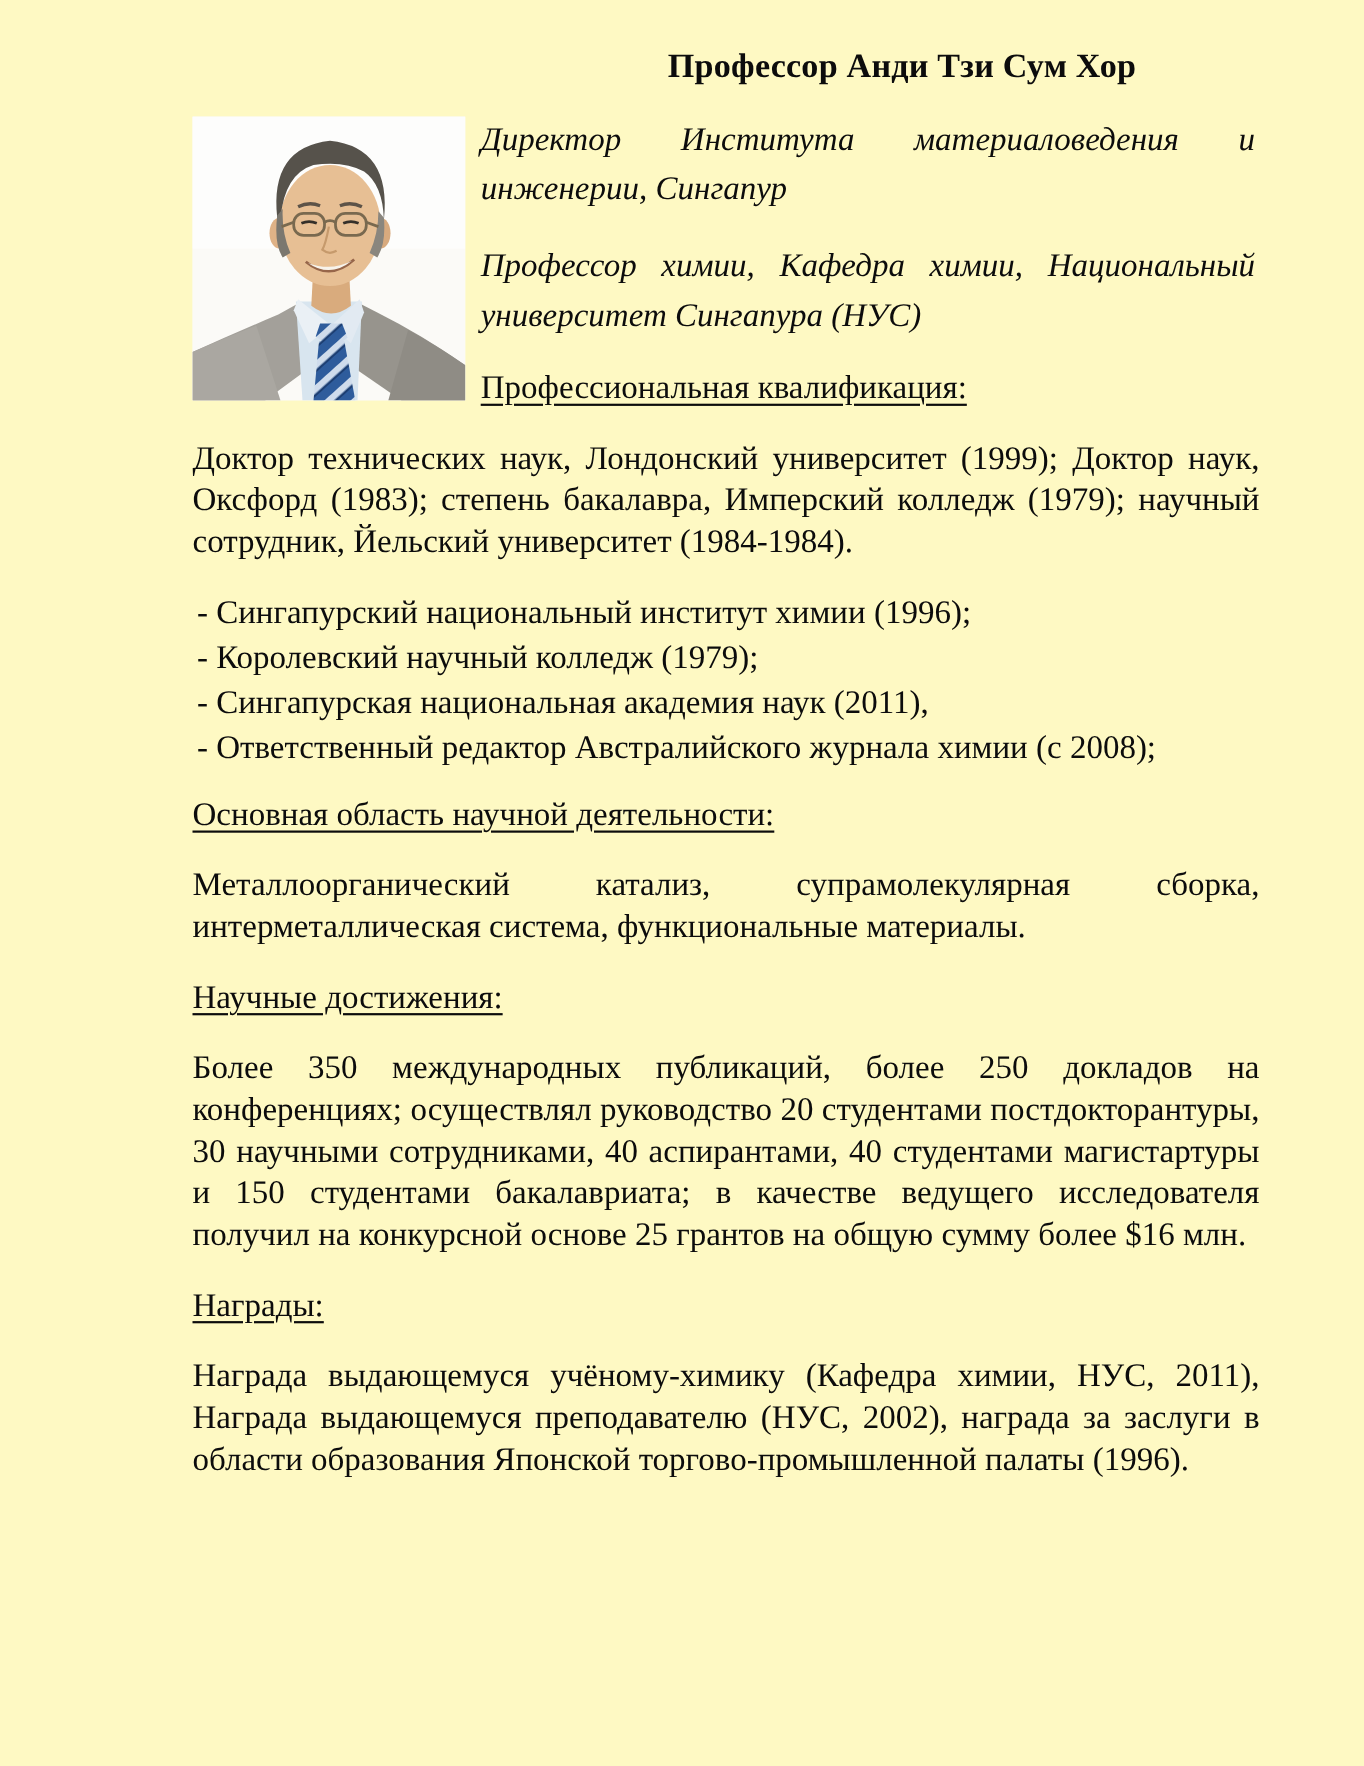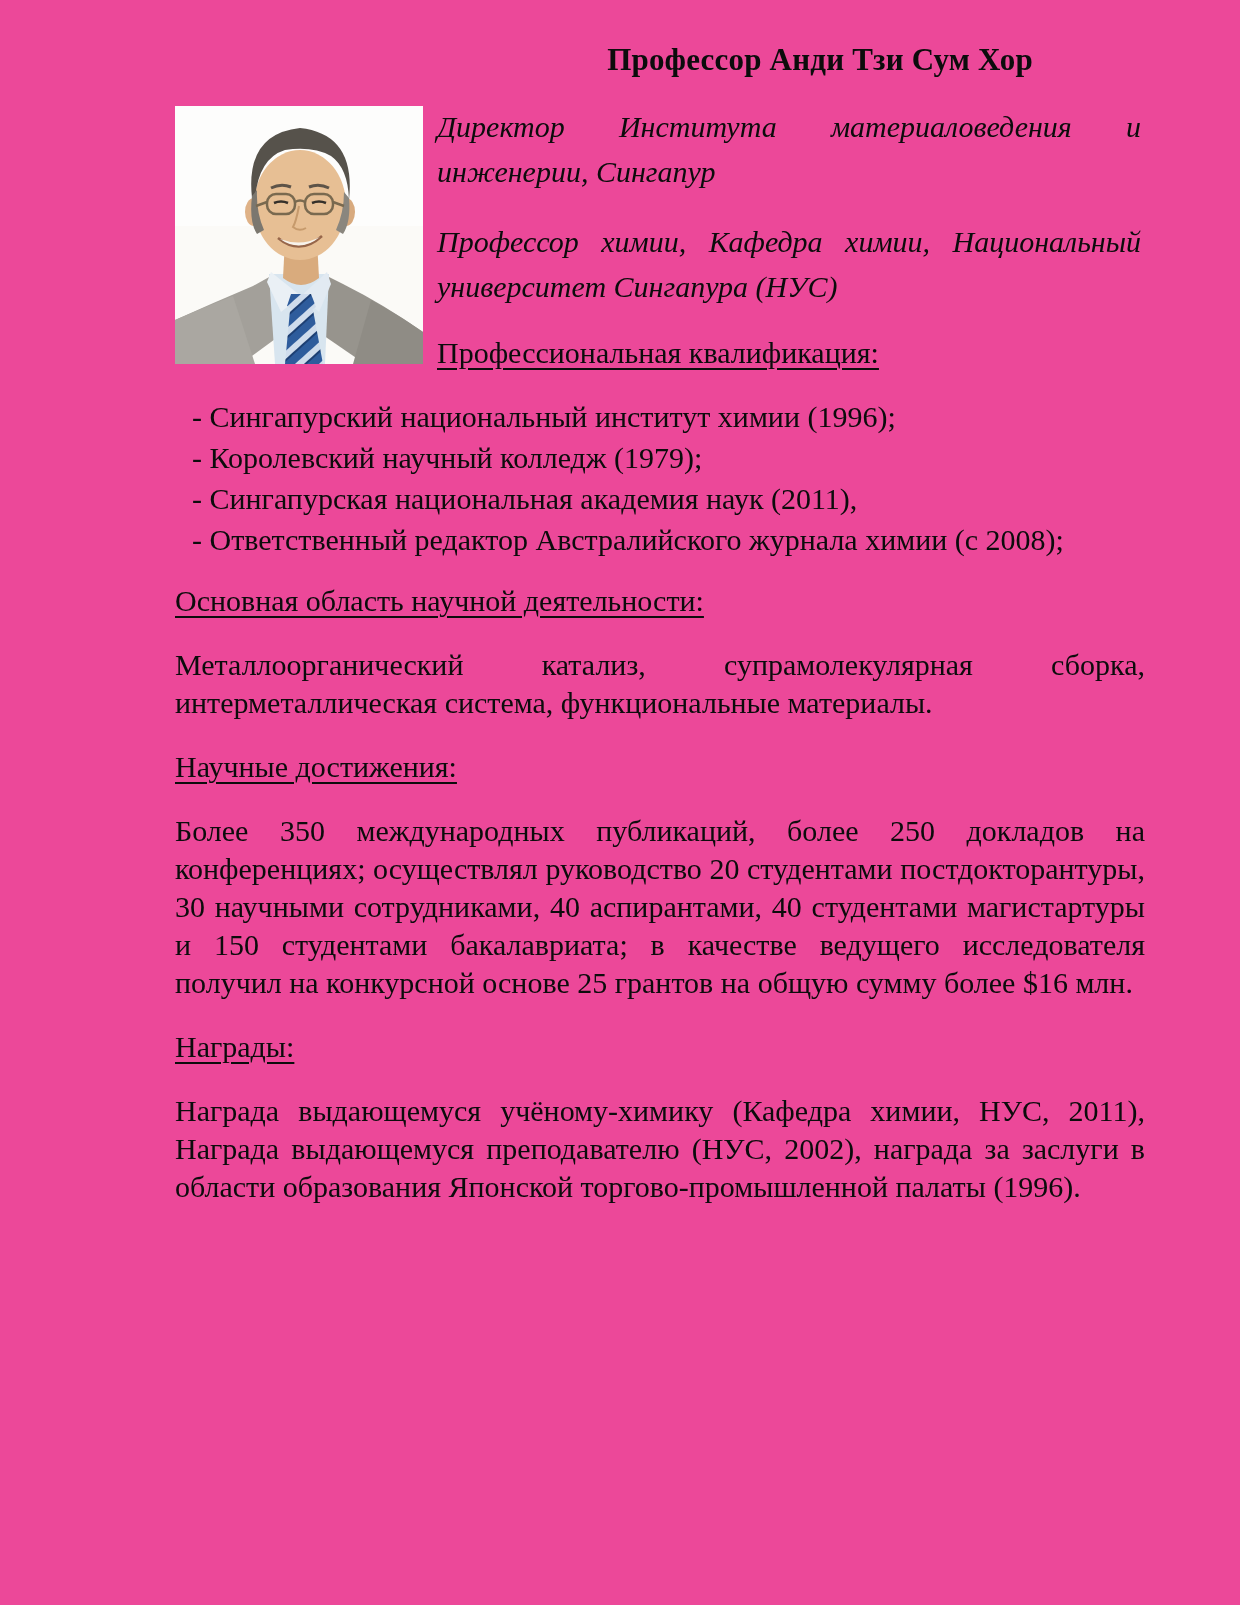--- a/index.html
+++ b/index.html
@@ -5,21 +5,21 @@
   html, body {
     margin: 0;
     padding: 0;
     background: #ffffff;
   }
   .page {
     position: relative;
     width: 1240px;
     height: 1605px;
     box-sizing: border-box;
-    background: #ec4899;
+    background: #fef9c3;
     padding: 42px 95px 0 175px;
     font-family: "Liberation Serif", "DejaVu Serif", serif;
     color: #0c0c0c;
     font-size: 30px;
     overflow: hidden;
   }
   .title-row {
     padding-left: 320px;
     text-align: center;
     margin: 0 0 26px 0;
@@ -52,21 +52,21 @@
     text-decoration-thickness: 2px;
     text-underline-offset: 5px;
     line-height: 38px;
     margin: 0 0 26px 0;
   }
   .body-para {
     text-align: justify;
     line-height: 38px;
     margin: 0 0 26px 0;
   }
-  .membership { margin: 0 0 23px 17px; }
+  .membership { margin: 0 0 23px 4px; }
   .member-item {
     text-align: justify;
     line-height: 38px;
     margin: 0 0 3px 0;
   }
 </style>
 </head>
 <body>
 
 <div class="page">
@@ -127,20 +127,21 @@
 
       <path d="M103 132 Q125 150 147 130" stroke="#97664a" stroke-width="2.5" fill="none"></path>
       <path d="M105 133 Q125 147 145 131 Q126 141 105 133 Z" fill="#f7f3ec"></path>
     </svg>
   </div>
 
   <p class="role-para">Директор Института материаловедения и инженерии, Сингапур</p>
   <p class="role-para">Профессор химии, Кафедра химии, Национальный университет Сингапура (НУС)</p>
 
   <h2 class="section-heading">Профессиональная квалификация:</h2>
+  <p class="body-para">Доктор технических наук, Лондонский университет (1999); Доктор наук, Оксфорд (1983); степень бакалавра, Имперский колледж (1979); научный сотрудник, Йельский университет (1984-1984).</p>
 
   <div class="membership">
     <p class="member-item">- Сингапурский национальный институт химии (1996);</p>
     <p class="member-item">- Королевский научный колледж (1979);</p>
     <p class="member-item">- Сингапурская национальная академия наук (2011),</p>
     <p class="member-item">- Ответственный редактор Австралийского журнала химии (с 2008);</p>
   </div>
 
   <h2 class="section-heading">Основная область научной деятельности:</h2>
   <p class="body-para">Металлоорганический катализ, супрамолекулярная сборка, интерметаллическая система, функциональные материалы.</p>

